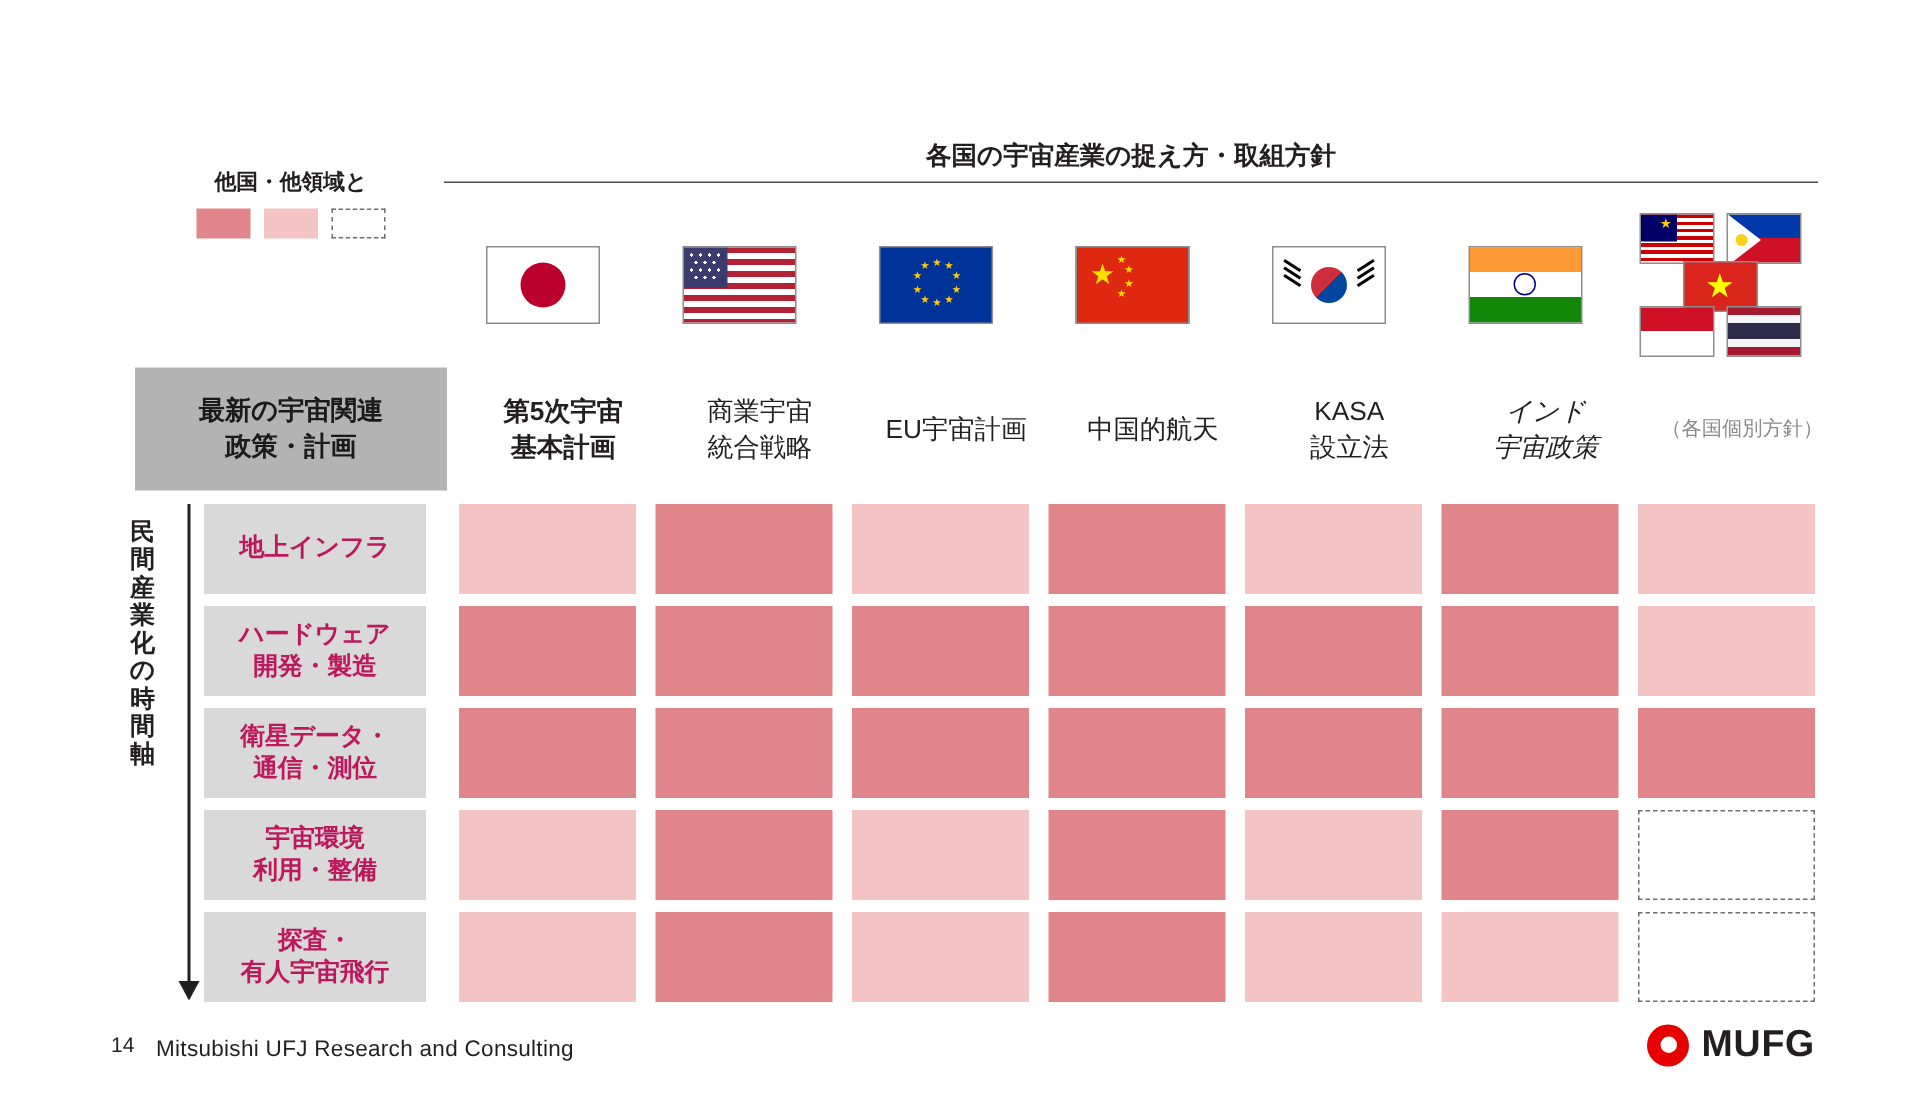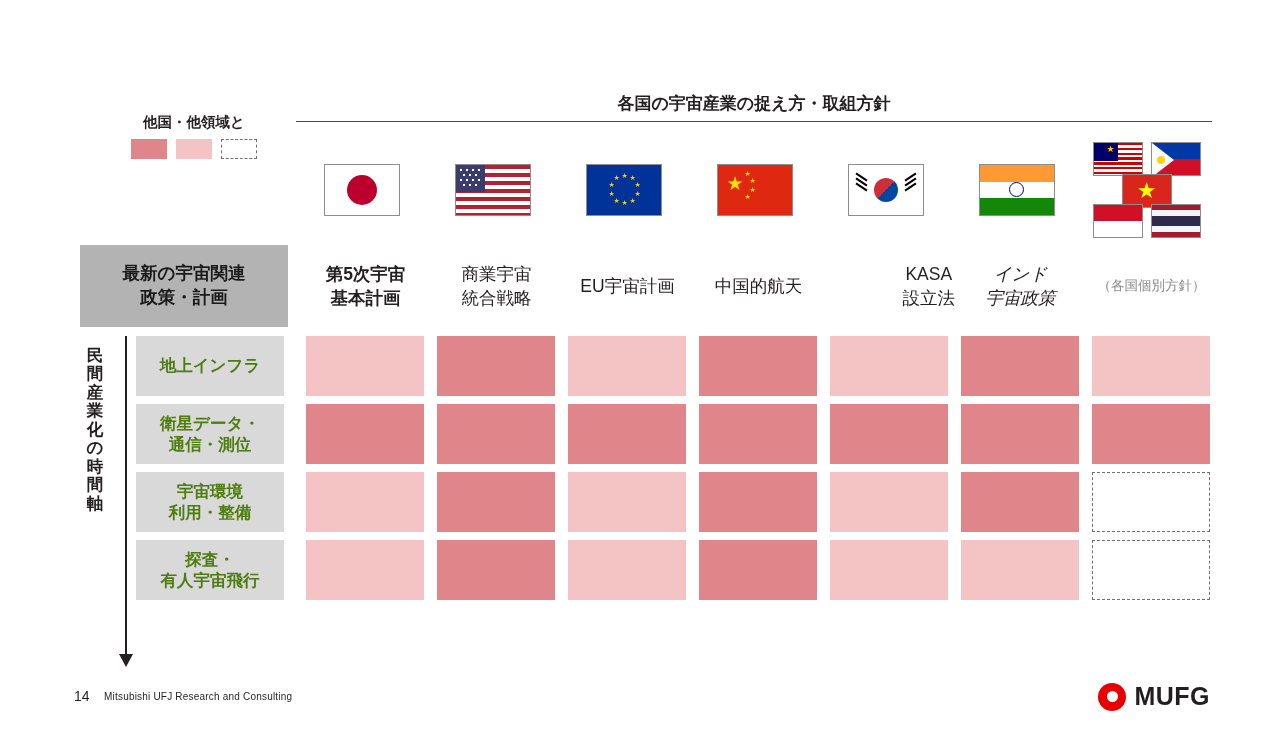--- a/index.html
+++ b/index.html
@@ -319,21 +319,21 @@
     width: 118px;
     height: 96px;
   }
   .asean-grid .flag {
     position: absolute;
   }
 
   
   .policy-row {
     position: absolute;
-    left: 80px;
+    left: 90px;
     top: 245px;
     width: 1136px;
     height: 82px;
   }
   .policy-label {
     position: absolute;
     left: 0; top: 0;
     width: 208px;
     height: 82px;
     background: #b3b3b3;
@@ -420,21 +420,21 @@
     width: 148px;
     height: 60px;
     background: #d9d9d9;
     display: flex;
     align-items: center;
     justify-content: center;
     text-align: center;
     font-size: 16.5px;
     font-weight: bold;
     line-height: 1.3;
-    color: #4d7c0f;
+    color: #be185d;
   }
   .cell {
     position: absolute;
     top: 0;
     width: 118px;
     height: 60px;
     box-sizing: border-box;
   }
   .cell.lv2 { background: #e0868a; }
   .cell.lv1 { background: #f4c3c4; }
@@ -448,21 +448,21 @@
     position: absolute;
     left: 74px;
     top: 688px;
     font-size: 14px;
     color: #231f20;
   }
   .footer-text {
     position: absolute;
     left: 104px;
     top: 691px;
-    font-size: 10px;
+    font-size: 15px;
     color: #231f20;
     letter-spacing: 0.2px;
   }
   .logo {
     position: absolute;
     right: 70px;
     top: 682px;
     display: flex;
     align-items: center;
     gap: 8px;
@@ -595,21 +595,21 @@
     <div class="policy-cell" style="left:613px;">
       <div>
         <div>中国的航天</div>
       </div>
     </div>
     <div class="policy-cell" style="left:482px;">
       <div>
         <div>EU宇宙計画</div>
       </div>
     </div>
-    <div class="policy-cell" style="left:744px;justify-content:flex-end;">
+    <div class="policy-cell" style="left:744px;">
       <div>
         <div>KASA</div>
         <div>設立法</div>
       </div>
     </div>
     <div class="policy-cell" style="left:875px;font-style:italic;">
       <div>
         <div>インド</div>
         <div>宇宙政策</div>
       </div>
@@ -635,20 +635,35 @@
       </div>
       <div class="cell lv1" style="left:170px;"></div>
       <div class="cell lv2" style="left:301px;"></div>
       <div class="cell lv1" style="left:432px;"></div>
       <div class="cell lv2" style="left:563px;"></div>
       <div class="cell lv1" style="left:694px;"></div>
       <div class="cell lv2" style="left:825px;"></div>
       <div class="cell lv1" style="left:956px;"></div>
     </div>
 
+    <div class="mrow">
+      <div class="rowlabel">
+        <div>
+          <div>ハードウェア</div>
+          <div>開発・製造</div>
+        </div>
+      </div>
+      <div class="cell lv2" style="left:170px;"></div>
+      <div class="cell lv2" style="left:301px;"></div>
+      <div class="cell lv2" style="left:432px;"></div>
+      <div class="cell lv2" style="left:563px;"></div>
+      <div class="cell lv2" style="left:694px;"></div>
+      <div class="cell lv2" style="left:825px;"></div>
+      <div class="cell lv1" style="left:956px;"></div>
+    </div>
 
     <div class="mrow">
       <div class="rowlabel">
         <div>
           <div>衛星データ・</div>
           <div>通信・測位</div>
         </div>
       </div>
       <div class="cell lv2" style="left:170px;"></div>
       <div class="cell lv2" style="left:301px;"></div>

